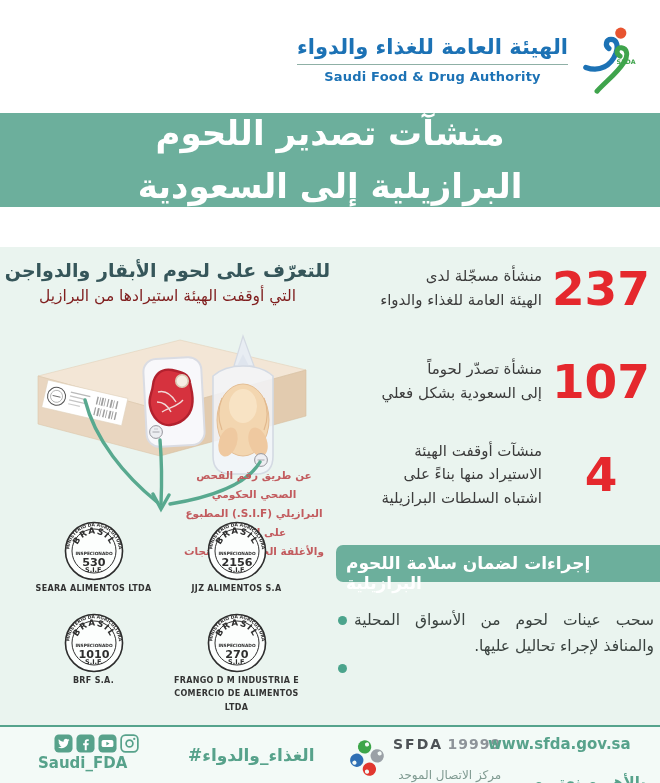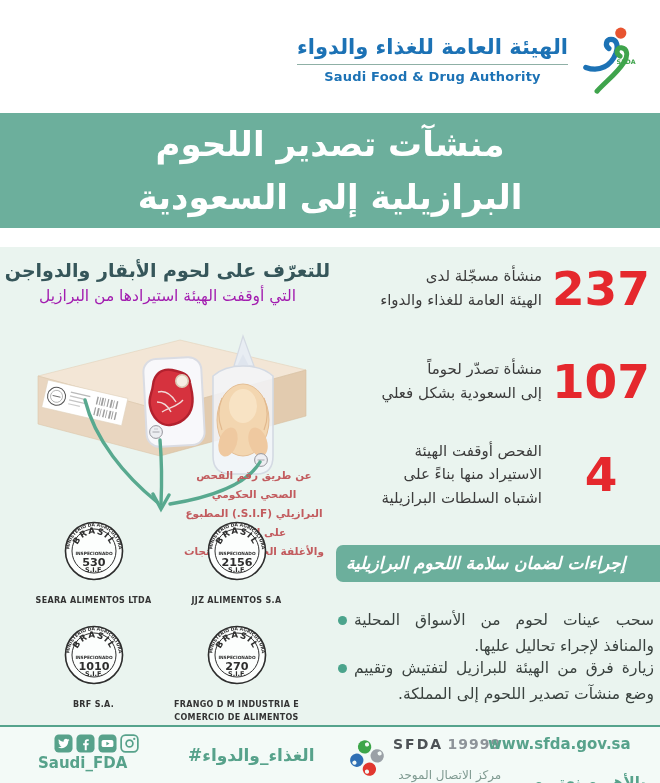--- a/index.html
+++ b/index.html
@@ -8,51 +8,51 @@
 
   
   .header { position:absolute; top:0; left:0; width:660px; height:113px; background:#ffffff; }
   .brand { position:absolute; right:14px; top:24px; display:flex; align-items:center; gap:8px; }
   .brand-text { text-align:center; }
   .brand-ar { font-size:21px; font-weight:bold; color:#1c72b5; direction:rtl; padding-bottom:5px; border-bottom:1.5px solid #8fb0a6; }
   .brand-en { font-size:13px; font-weight:bold; color:#1c72b5; padding-top:4px; letter-spacing:0.2px; }
   .logo-svg { width:70px; height:70px; }
 
   
-  .banner { position:absolute; top:113px; left:0; width:660px; height:115px; background:#6caf9c;
+  .banner { position:absolute; top:113px; left:0; width:660px; height:94px; background:#6caf9c;
             display:flex; flex-direction:column; justify-content:center; align-items:center; direction:rtl; }
   .banner-line { color:#ffffff; font-size:34px; font-weight:bold; line-height:1.55; }
 
   
   .content { position:absolute; top:247px; left:0; width:660px; height:478px; background:#eaf4ef; }
 
   
   .intro { position:absolute; top:12px; left:0; width:335px; text-align:center; direction:rtl; }
   .intro-bold { font-size:19px; font-weight:bold; color:#36565a; }
-  .intro-light { font-size:15.5px; color:#a21caf; margin-top:6px; }
+  .intro-light { font-size:15.5px; color:#7f1d1d; margin-top:6px; }
   .illu { position:absolute; left:10px; top:81px; width:310px; height:190px; }
   .sif-note { position:absolute; left:183px; top:219px; width:142px; direction:rtl; text-align:center;
               font-size:10.5px; line-height:1.8; color:#c25b5e; white-space:pre-line; font-weight:bold; }
   .stamps { position:absolute; left:22px; top:273px; width:286px; display:grid;
             grid-template-columns:143px 143px; row-gap:16px; }
   .stamp-cell { display:flex; flex-direction:column; align-items:center; }
   .stamp-svg { width:62px; height:62px; }
-  .stamp-name { margin-top:12px; font-size:8px; font-weight:bold; color:#333333; text-align:center;
+  .stamp-name { margin-top:0; font-size:8px; font-weight:bold; color:#333333; text-align:center;
                 line-height:1.7; letter-spacing:0.3px; max-width:140px; }
 
   
   .stat { position:absolute; right:10px; width:312px; display:flex; direction:rtl; align-items:center; gap:10px; }
   .stat-1 { top:18px; } .stat-2 { top:111px; } .stat-3 { top:193px; }
   .stat-value { width:98px; text-align:center; color:#e5282d; font-size:47px; font-weight:bold; line-height:1; }
   .stat-label { font-size:15px; color:#3c3c3c; line-height:1.55; text-align:right; white-space:pre-line; flex:1; }
 
   
   .proc-bar { position:absolute; left:336px; top:298px; width:324px; height:37px; background:#6caf9c;
               border-radius:7px 0 0 7px; color:#ffffff; font-size:17px; font-weight:bold;
-              direction:rtl; text-align:left; padding:8px 10px 0 10px;font-style:italic; }
+              direction:rtl; text-align:left; padding:8px 10px 0 10px; }
   .proc-item { position:absolute; right:6px; width:318px; direction:rtl; text-align:justify;
                font-size:15.5px; line-height:1.65; color:#3a423f; padding-left:18px; }
   .proc-item .dot { position:absolute; left:2px; top:8px; width:9px; height:9px; border-radius:50%; background:#4ba48c; }
   .proc-item-1 { top:345px;margin-top:16px; } .proc-item-2 { top:409px; }
 
   
   .footer { position:absolute; top:725px; left:0; width:660px; height:58px; background:#f3faf7;
             border-top:2px solid #55a38c; }
   .social { position:absolute; left:38px; top:7px; width:116px; text-align:left; }
   .social-icons { display:flex; justify-content:center; gap:3px; }
@@ -241,33 +241,32 @@
       <div class="stat-label">منشأة مسجّلة لدى
 الهيئة العامة للغذاء والدواء</div>
     </div>
     <div class="stat stat-2">
       <div class="stat-value">107</div>
       <div class="stat-label">منشأة تصدّر لحوماً
 إلى السعودية بشكل فعلي</div>
     </div>
     <div class="stat stat-3">
       <div class="stat-value">4</div>
-      <div class="stat-label">الفحص أوقفت الهيئة
+      <div class="stat-label">منشآت أوقفت الهيئة
 الاستيراد منها بناءً على
 اشتباه السلطات البرازيلية</div>
     </div>
 
     <div class="proc-bar">إجراءات لضمان سلامة اللحوم البرازيلية</div>
     <div class="proc-item proc-item-1">
       <span class="dot"></span>
       <span>سحب عينات لحوم من الأسواق المحلية والمنافذ لإجراء تحاليل عليها.</span>
     </div>
     <div class="proc-item proc-item-2">
       <span class="dot"></span>
-      <span>زيارة فرق من الهيئة للبرازيل لتفتيش وتقييم وضع منشآت تصدير اللحوم إلى المملكة.</span>
     </div>
   </div>
 
   <div class="footer">
 
     <div class="social">
       <div class="social-icons">
         <svg viewBox="0 0 20 20">
           <rect x="0.5" y="0.5" width="19" height="19" rx="4.5" fill="#57a28b"></rect>
           <path fill="#ffffff" d="M16.3,6.2c-.4.2-.9.3-1.4.4.5-.3.9-.8,1.1-1.4-.5.3-1,.5-1.6.6-.4-.5-1.1-.8-1.8-.8-1.4,0-2.5,1.1-2.5,2.5 0,.2,0,.4.1.6-2.1-.1-3.9-1.1-5.1-2.6-.2.4-.3.8-.3,1.3 0,.9.4,1.6,1.1,2.1-.4,0-.8-.1-1.1-.3v0c0,1.2.9,2.2,2,2.4-.2.1-.4.1-.7.1-.2,0-.3,0-.5,0 .3,1,1.2,1.7,2.3,1.7-.8.7-1.9,1.1-3.1,1.1-.2,0-.4,0-.6,0 1.1.7,2.4,1.1,3.8,1.1 4.5,0,7-3.7,7-7v-.3C15.5,7.2,16,6.7,16.3,6.2z"></path>

